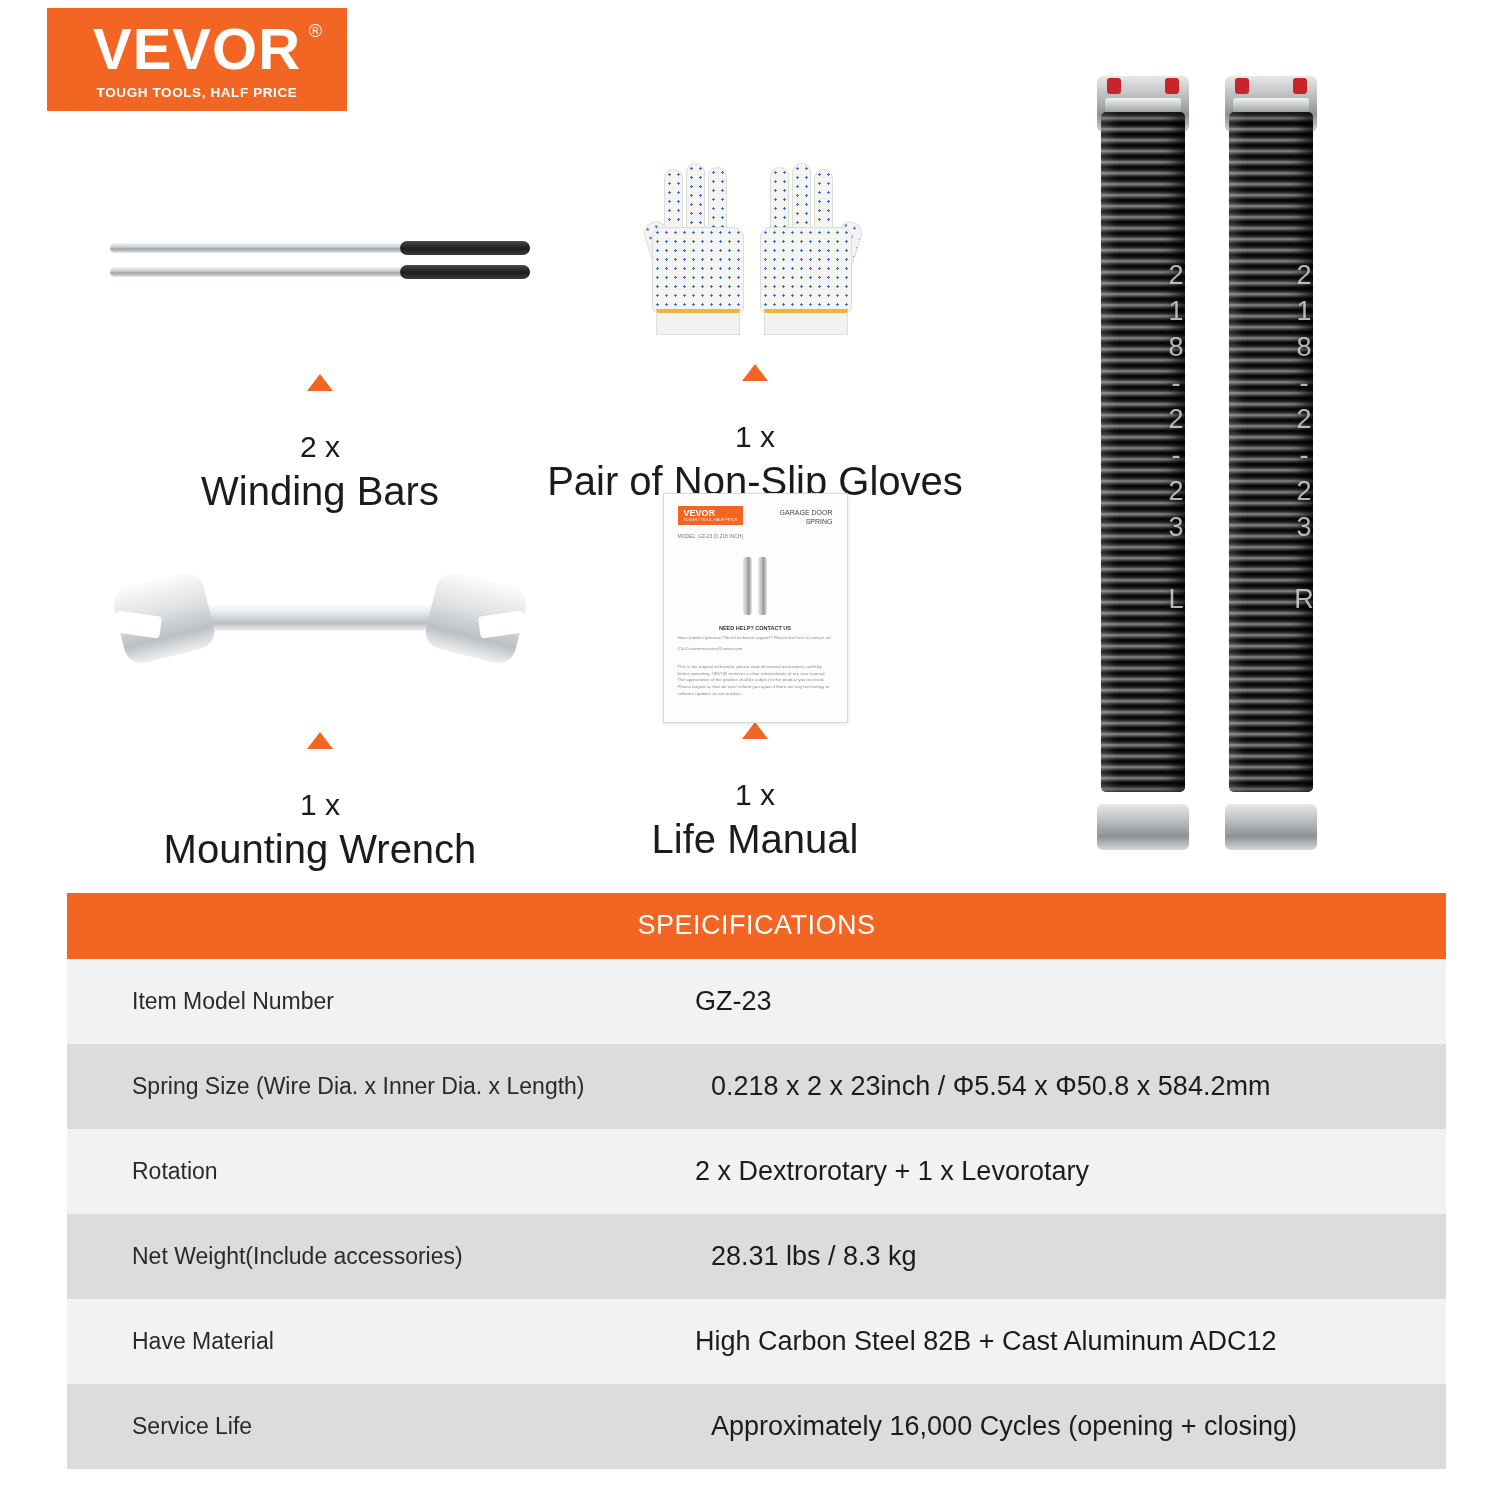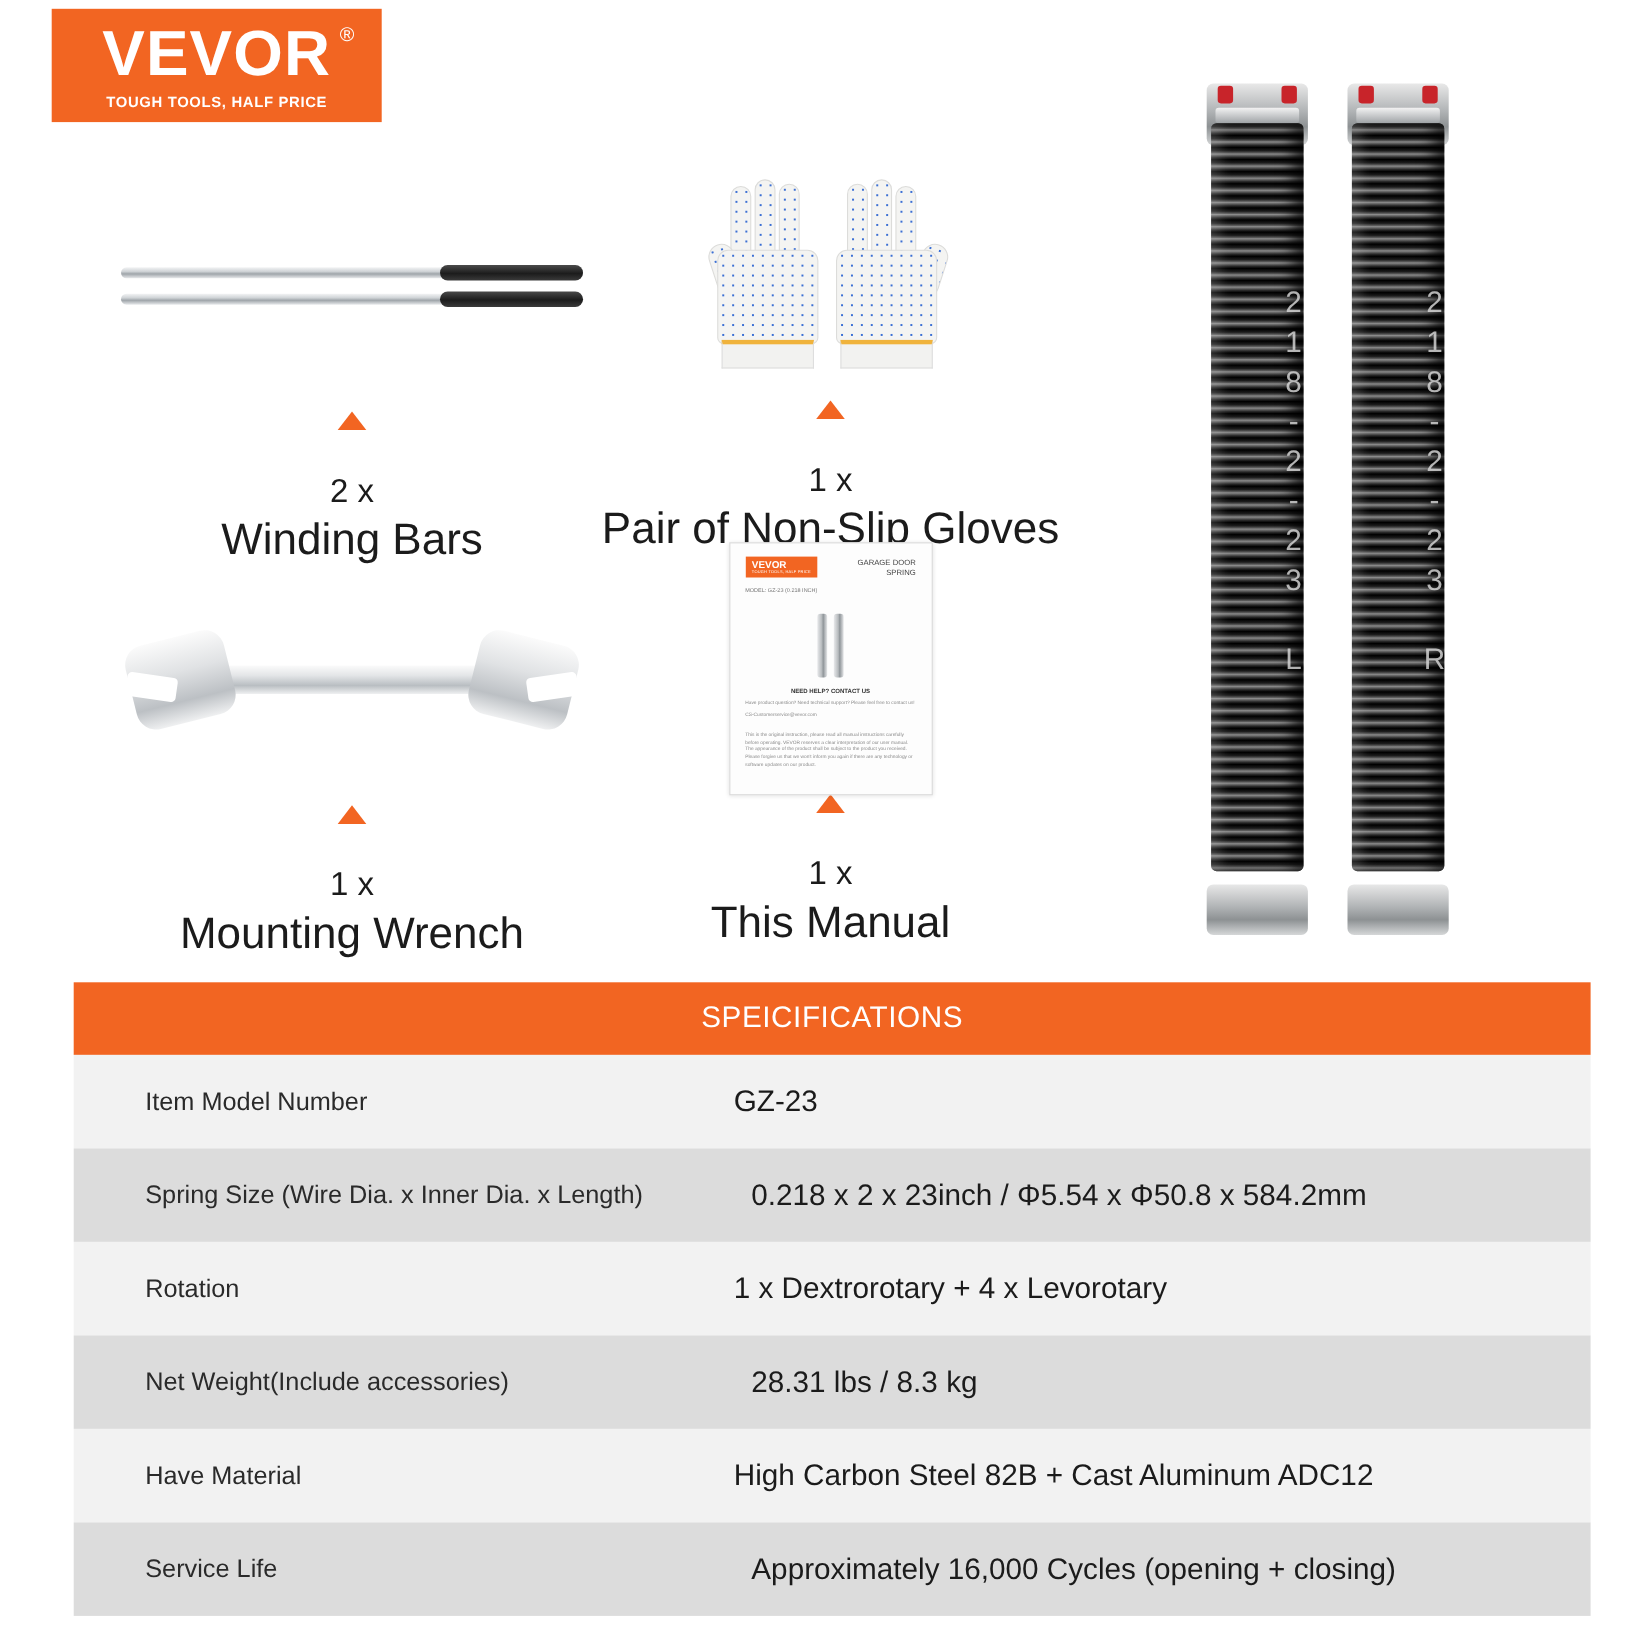--- a/index.html
+++ b/index.html
@@ -196,21 +196,21 @@
   }
   .spec-row { display:flex; align-items:center; min-height:85px; }
   .spec-row.odd  { background:#f2f2f2; }
   .spec-row.even { background:#dcdcdc;gap:16px; }
   .spec-row .k {
     width:600px; padding:0 0 0 65px;
     font-size:23px; color:#2a2a2a;
   }
   .spec-row .v {
     flex:1; padding-right:20px;
-    font-size:27px; color:#1b1b1b;
+    font-size:27px; color:#1b1b1b;margin-left:28px;
   }
 </style>
 </head>
 <body>
 
 <div id="brand">
   <div class="wordmark">
     <span>VEVOR</span><span class="reg">®</span>
   </div>
   <div class="tagline">TOUGH TOOLS, HALF PRICE</div>
@@ -292,21 +292,21 @@
           <i></i>
         </div>
       <div class="m-h">NEED HELP? CONTACT US</div>
       <div class="m-p">Have product question? Need technical support? Please feel free to contact us!</div>
       <div class="m-p">CS-Customerservice@vevor.com</div>
       <div class="m-p blk">This is the original instruction, please read all manual instructions carefully before operating. VEVOR reserves a clear interpretation of our user manual. The appearance of the product shall be subject to the product you received. Please forgive us that we won't inform you again if there are any technology or software updates on our product.</div>
     </div>
   </div>
   <div class="caret"></div>
   <div class="qty">1 x</div>
-  <div class="name">This Manual</div>
+  <div class="name">Life Manual</div>
 </div>
 
 <div id="springs">
   <div class="spring left">
     <div class="cone-top">
       <span class="bolt b1"></span>
       <span class="bolt b2"></span>
       <span class="nut"></span>
     </div>
     <div class="coil"></div>
@@ -331,21 +331,21 @@
   <div class="spec-row odd">
     <div class="k">Item Model Number</div>
     <div class="v">GZ-23</div>
   </div>
   <div class="spec-row even">
     <div class="k">Spring Size (Wire Dia. x Inner Dia. x Length)</div>
     <div class="v">0.218 x 2 x 23inch / Φ5.54 x Φ50.8 x 584.2mm</div>
   </div>
   <div class="spec-row odd">
     <div class="k">Rotation</div>
-    <div class="v">1 x Dextrorotary + 4 x Levorotary</div>
+    <div class="v">2 x Dextrorotary + 1 x Levorotary</div>
   </div>
   <div class="spec-row even">
     <div class="k">Net Weight(Include accessories)</div>
     <div class="v">28.31 lbs / 8.3 kg</div>
   </div>
   <div class="spec-row odd">
     <div class="k">Have Material</div>
     <div class="v">High Carbon Steel 82B + Cast Aluminum ADC12</div>
   </div>
   <div class="spec-row even">

